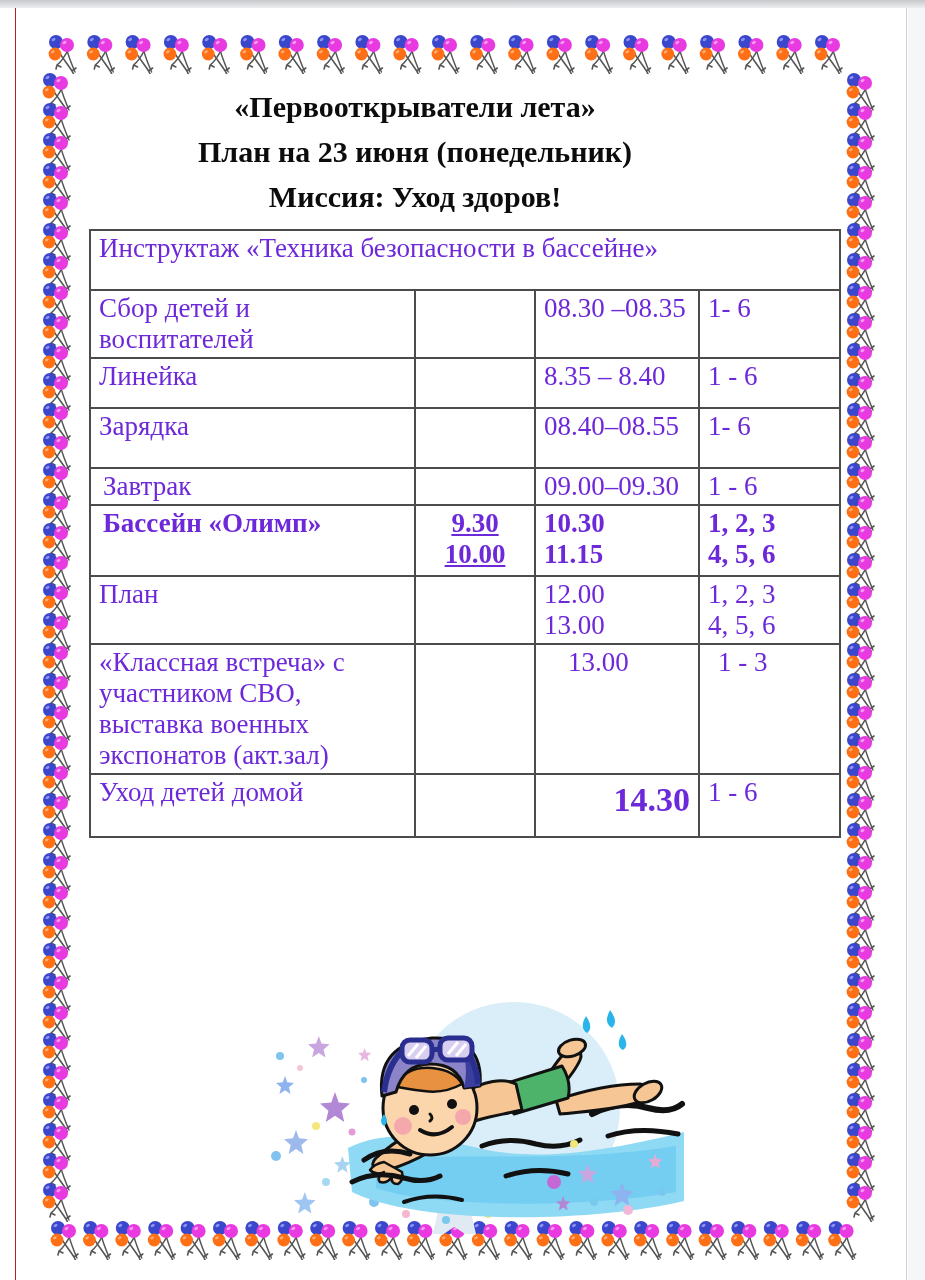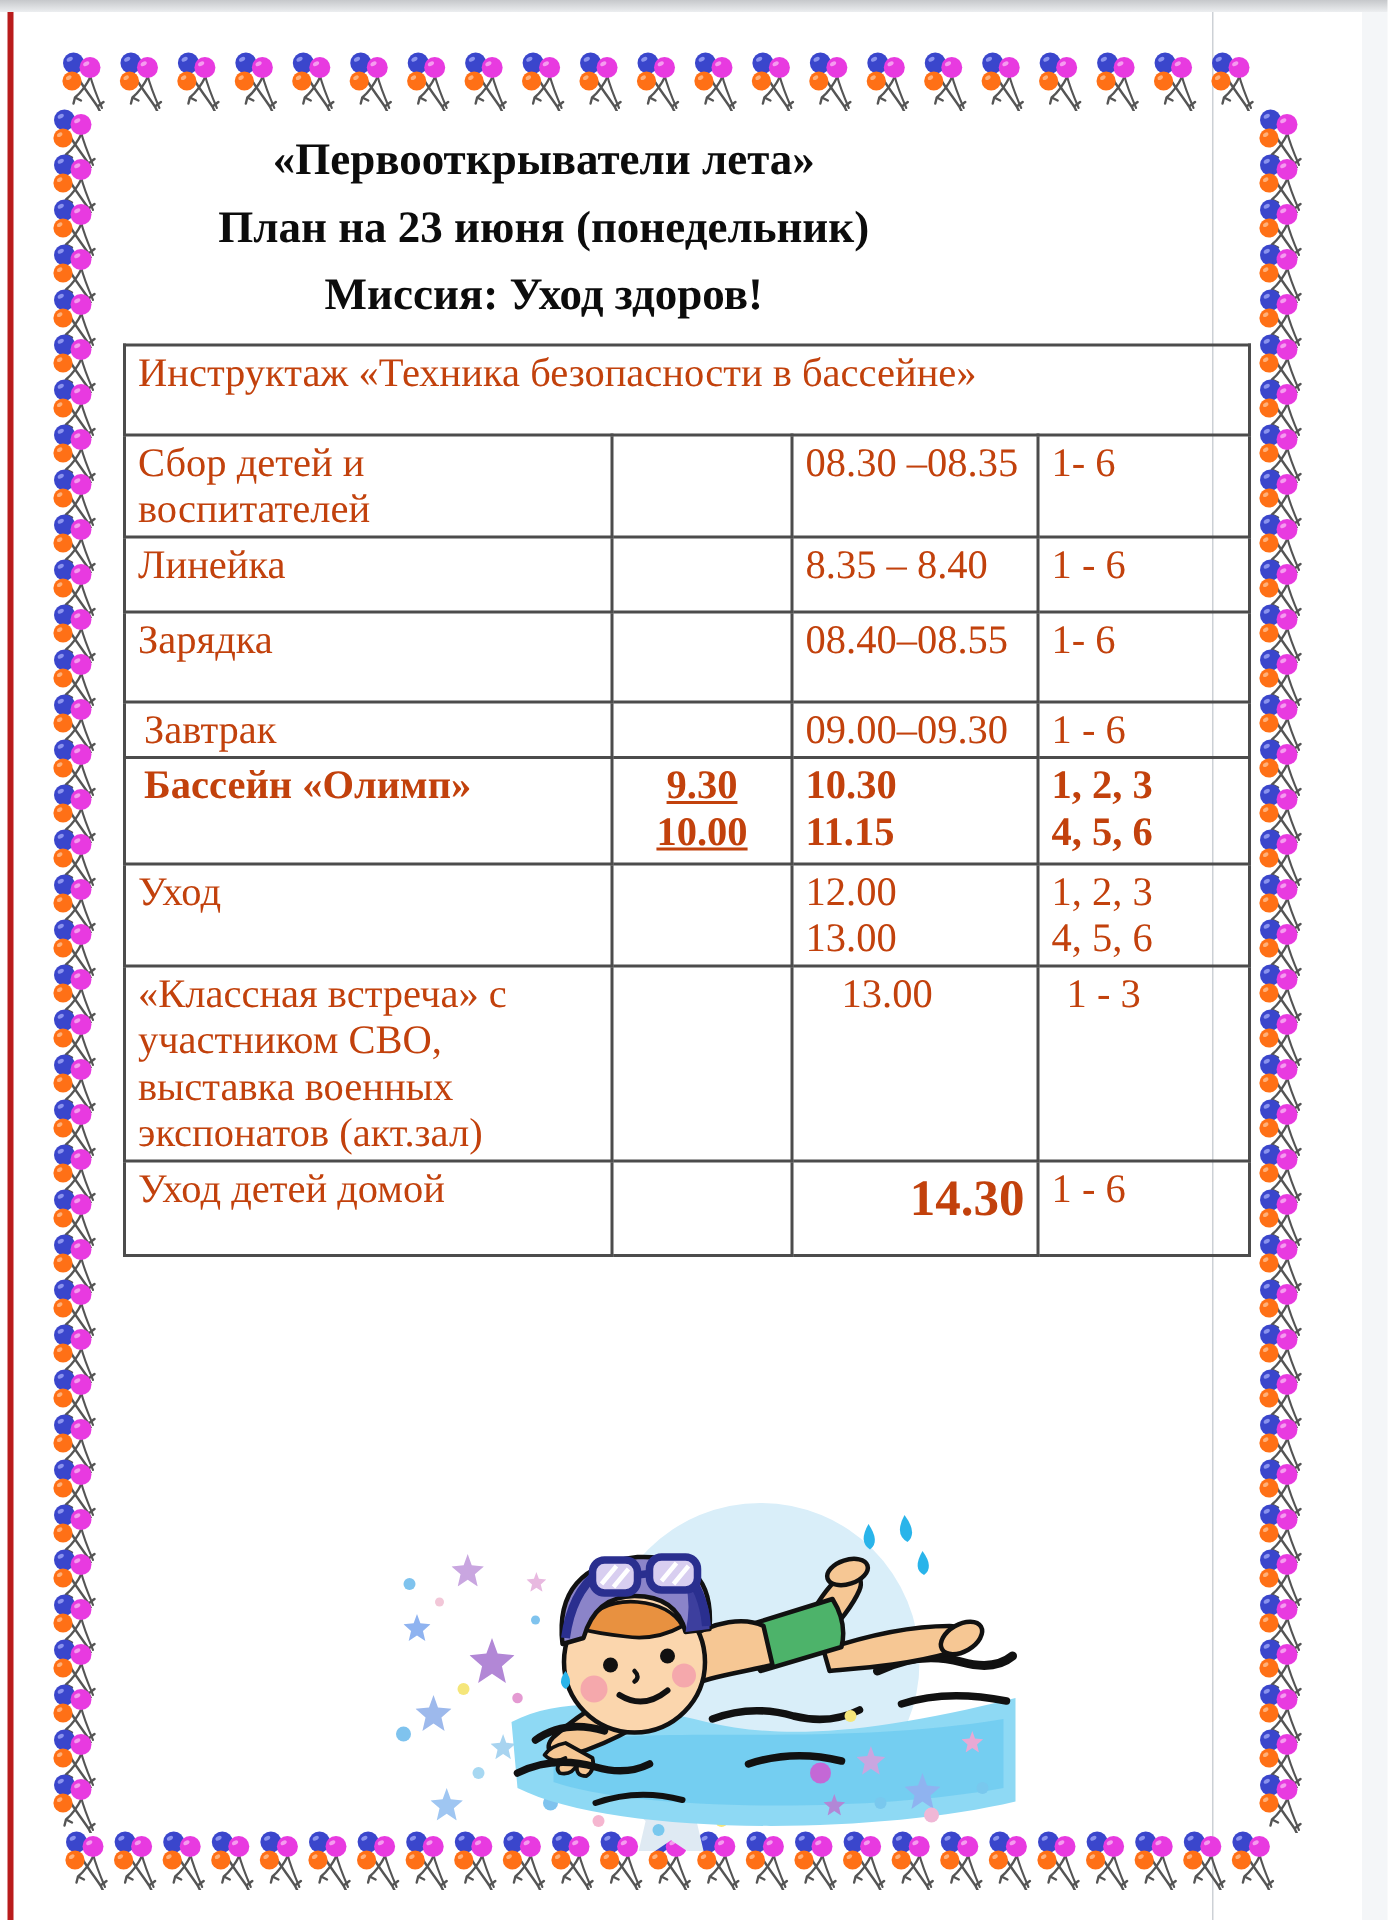--- a/index.html
+++ b/index.html
@@ -1,29 +1,29 @@
 <!DOCTYPE html>
 <html lang="ru"><head>
 <meta charset="utf-8">
 <style>
   * { margin:0; padding:0; box-sizing:border-box; }
   html,body { width:925px; height:1280px; background:#ffffff; overflow:hidden;
               font-family:"Liberation Serif", serif; }
   .top-band { position:absolute; left:0; top:0; width:925px; height:8px;
               background:linear-gradient(#c6c8cb,#eceef0); }
   .right-strip { position:absolute; right:0; top:8px; width:17px; bottom:0; background:#f4f6f8; }
-  .page { position:absolute; left:5px; top:8px; width:804px; height:1272px; background:#ffffff;
-          border-left:4px solid #b91c1c; border-right:1px solid #cdd1d6; }
+  .page { position:absolute; left:15px; top:8px; width:892px; height:1272px; background:#ffffff;
+          border-left:1px solid #b91c1c; border-right:1px solid #cdd1d6; }
   .balloon-layer { position:absolute; left:0; top:0; width:892px; height:1272px;
                    pointer-events:none; }
   .content { position:relative; z-index:2; }
   .title-block { margin-top:76px; text-align:center; padding-right:92px;
                  font-weight:bold; font-size:30px; line-height:45px; color:#0c0c0c; }
   table.plan { margin-left:73px; margin-top:10px; border-collapse:collapse; table-layout:fixed;
-               width:750px; font-size:27px; line-height:31px; color:#c2410c; }
+               width:750px; font-size:27px; line-height:31px; color:#6d28d9; }
   table.plan td, table.plan th { border:2px solid #4c4c4c; vertical-align:top;
                padding:2px 8px; text-align:left; font-weight:normal; overflow:hidden; }
   th.caption-cell { text-align:center; font-weight:bold; height:60px; }
   tr.head-row th { font-weight:bold; height:62px; }
   .ml { white-space:pre-line; }
   tr.r1 td{height:63px} tr.r2 td{height:50px} tr.r3 td{height:60px} tr.r4 td{height:33px}
   tr.r5 td{height:71px; font-weight:bold}
   tr.r6 td{height:63px} tr.r7 td{height:126px} tr.r8 td{height:94px} tr.r9 td{height:63px}
   tr.r4 td.c-act { text-indent:4px; }
   tr.r5 td.c-act { text-indent:4px; }
@@ -232,21 +232,21 @@
         <tr class="r5">
           <td class="c-act">Бассейн «Олимп»</td>
           <td class="c-time ml">9.30
 10.00</td>
           <td class="c-start ml">10.30
 11.15</td>
           <td class="c-groups ml">1, 2, 3
 4, 5, 6</td>
         </tr>
         <tr class="r6">
-          <td class="c-act">Уход</td>
+          <td class="c-act">План</td>
           <td class="c-time"></td>
           <td class="c-start ml">12.00
 13.00</td>
           <td class="c-groups ml">1, 2, 3
 4, 5, 6</td>
         </tr>
         <tr class="r7">
           <td class="c-act">«Классная встреча» с участником СВО, выставка военных экспонатов (акт.зал)</td>
           <td class="c-time"></td>
           <td class="c-start">13.00</td>

